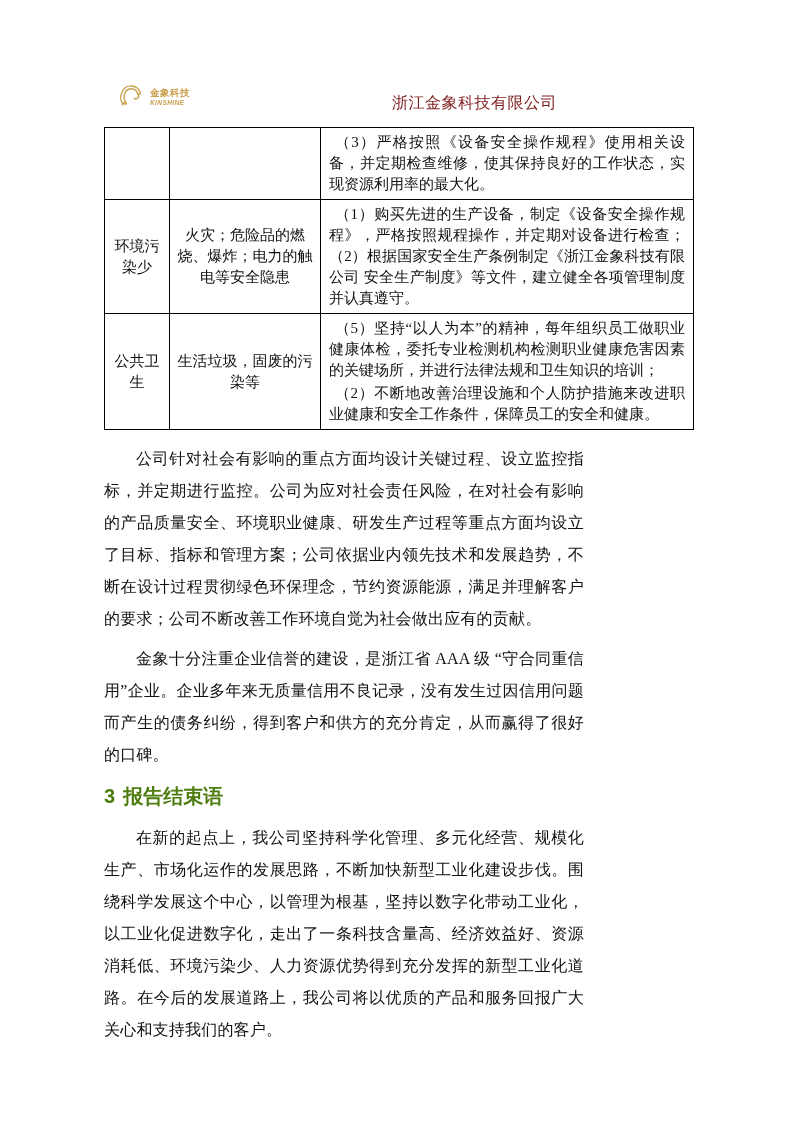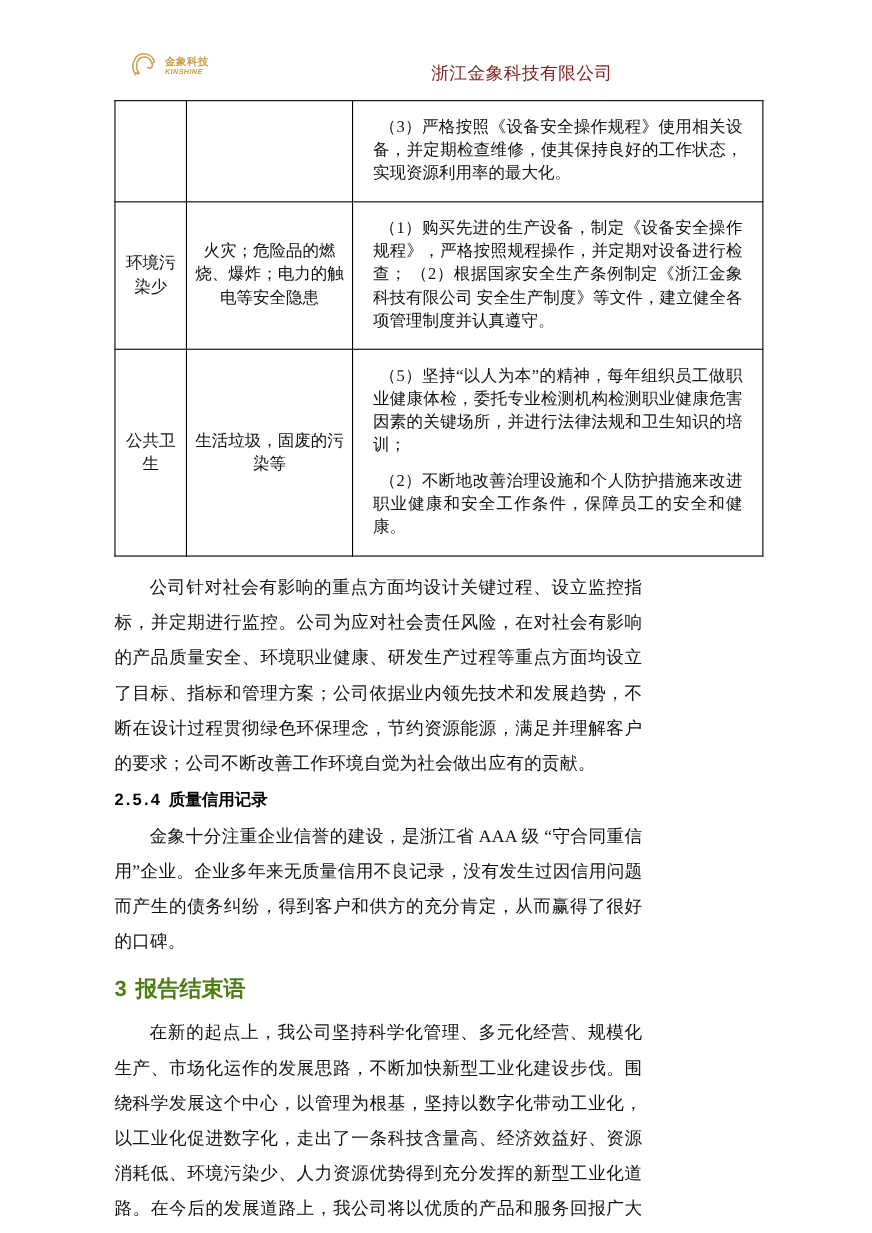--- a/index.html
+++ b/index.html
@@ -6,21 +6,21 @@
   body {
     width: 793px; height: 1121px;
     background: #ffffff;
     font-family: "Liberation Serif", "DejaVu Serif", serif;
     color: #111111;
     overflow: hidden;
   }
   .page {
     box-sizing: border-box;
     width: 689px; height: 1121px;
-    padding: 40px 105px 0 104px;
+    padding: 76px 105px 0 104px;
   }
   
   .hdr {
     display: flex; align-items: flex-end; justify-content: space-between;
     height: 38px; margin-bottom: 13px;
     padding-left: 13px; padding-right: 27px;
   }
   .logo { display: flex; align-items: center; gap: 3px; }
   .logo-text { display: flex; flex-direction: column; line-height: 1; }
   .logo-cn {
@@ -44,21 +44,21 @@
   }
   table.risk td {
     border: 1px solid #000;
     padding: 2px 6px;
     vertical-align: middle;
     word-break: break-all;
   }
   td.c-cat { width: 52px; text-align: center; }
   td.c-risk { width: 138px; text-align: center; }
   td.c-meas { width: 360px; text-align: justify; vertical-align: top; }
-  td.c-meas p { margin: 12px; text-indent: 0.4em; }
+  td.c-meas p { margin: 2px; text-indent: 0.4em; }
   tr.r1 { height: 62px; }
   tr.r2 { height: 87px; }
   tr.r3 { height: 106px; }
   
   .h-sub {
     font-family: "Liberation Sans", "DejaVu Sans", sans-serif;
     font-weight: bold; font-size: 15px; color: #000;
     margin: 0;
   }
   .h-sub .num { letter-spacing: 2px; margin-right: 6px; }
@@ -123,19 +123,18 @@
       <td class="c-meas">
         <p>（5）坚持“以人为本”的精神，每年组织员工做职业健康体检，委托专业检测机构检测职业健康危害因素的关键场所，并进行法律法规和卫生知识的培训；</p>
         <p>（2）不断地改善治理设施和个人防护措施来改进职业健康和安全工作条件，保障员工的安全和健康。</p>
       </td>
     </tr>
   </tbody>
     </table>
 
   <p class="para mt-para1">公司针对社会有影响的重点方面均设计关键过程、设立监控指标，并定期进行监控。公司为应对社会责任风险，在对社会有影响的产品质量安全、环境职业健康、研发生产过程等重点方面均设立了目标、指标和管理方案；公司依据业内领先技术和发展趋势，不断在设计过程贯彻绿色环保理念，节约资源能源，满足并理解客户的要求；公司不断改善工作环境自觉为社会做出应有的贡献。</p>
 
-  <h3 class="h-sub mt-sec2"><span class="num">2.5.4</span><span>质量信用记录</span></h3>
   <p class="para mt-para2">金象十分注重企业信誉的建设，是浙江省 AAA 级 “守合同重信用”企业。企业多年来无质量信用不良记录，没有发生过因信用问题而产生的债务纠纷，得到客户和供方的充分肯定，从而赢得了很好的口碑。</p>
 
   <h1 class="h-main mt-sec3"><span class="num">3</span><span>报告结束语</span></h1>
   <p class="para mt-para3">在新的起点上，我公司坚持科学化管理、多元化经营、规模化生产、市场化运作的发展思路，不断加快新型工业化建设步伐。围绕科学发展这个中心，以管理为根基，坚持以数字化带动工业化，以工业化促进数字化，走出了一条科技含量高、经济效益好、资源消耗低、环境污染少、人力资源优势得到充分发挥的新型工业化道路。在今后的发展道路上，我公司将以优质的产品和服务回报广大关心和支持我们的客户。</p>
 
 </div>
 
 </body></html>

